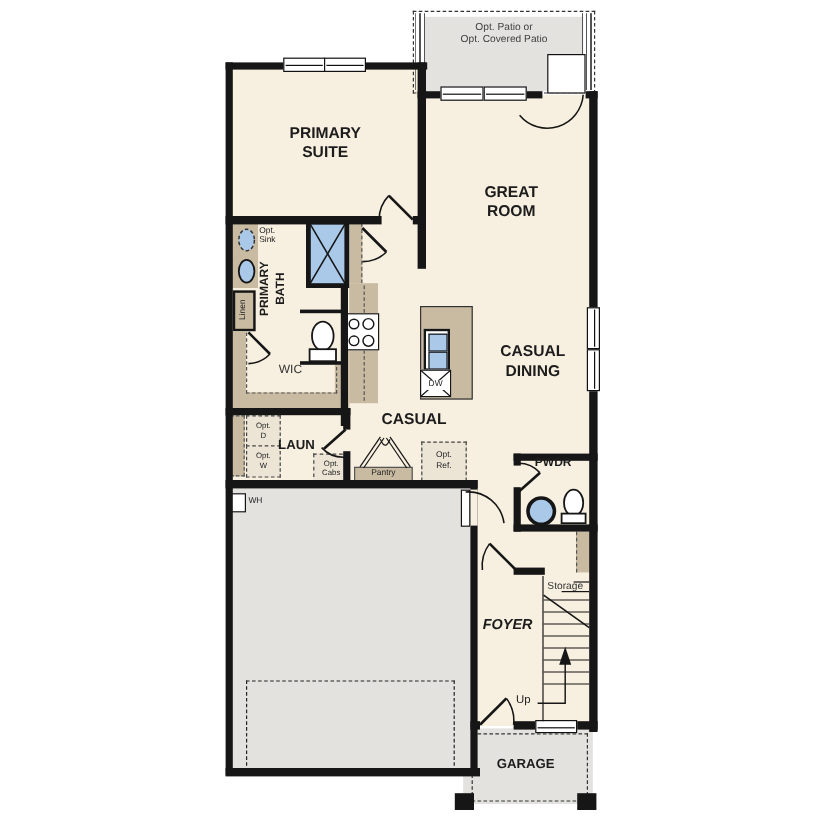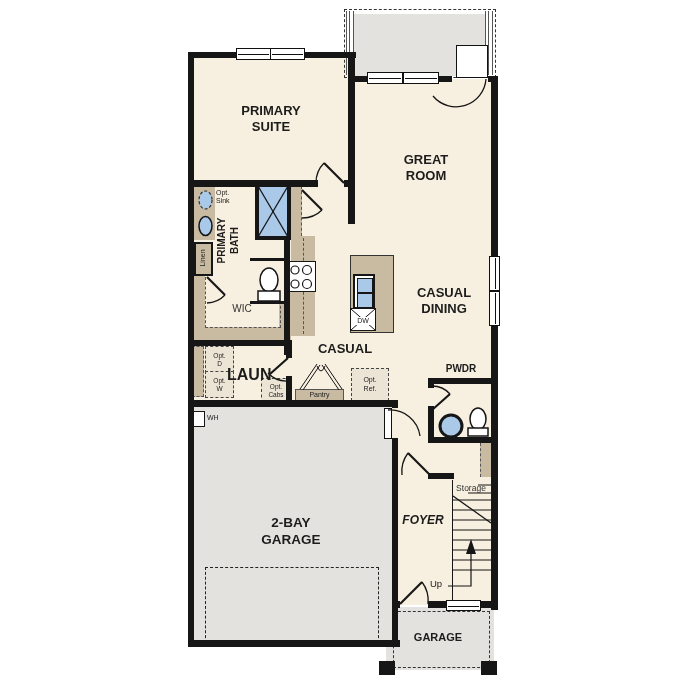--- a/index.html
+++ b/index.html
@@ -29,20 +29,23 @@
 
   <div class="floor" style="left:191px;top:55px;width:161px;height:350px;"></div>
   <div class="floor" style="left:351px;top:79px;width:142px;height:526px;"></div>
   <div class="out" style="left:191px;top:405px;width:202px;height:236px;"></div>
   <div class="out" style="left:386px;top:607px;width:108px;height:63px;"></div>
 
   <div class="dash" style="left:344px;top:9px;width:150px;height:67px;"></div>
   <div class="out" style="left:354px;top:14px;width:132px;height:62px;"></div>
   <div class="hatch" style="left:346px;top:11px;width:9px;height:64px;"></div>
   <div class="hatch" style="left:485px;top:11px;width:9px;height:64px;"></div>
+  <div class="sml" style="left:354px;top:18px;width:132px;font-size:8.5px;color:#3f3f3f;">
+    <span>Opt. Patio or</span><br><span>Opt. Covered Patio</span>
+  </div>
 
   <div class="wall" style="left:188px;top:52px;width:168px;height:6px;"></div>
   <div class="wall" style="left:188px;top:52px;width:6px;height:594px;"></div>
   <div class="wall" style="left:348px;top:52px;width:7px;height:172px;"></div>
   <div class="wall" style="left:348px;top:76px;width:104px;height:6px;"></div>
   <div class="wall" style="left:488px;top:76px;width:10px;height:6px;"></div>
   <div class="wall" style="left:491px;top:76px;width:7px;height:534px;"></div>
   <div class="wall" style="left:188px;top:180px;width:130px;height:7px;"></div>
   <div class="wall" style="left:344px;top:180px;width:11px;height:7px;"></div>
   <div class="wall" style="left:284px;top:238px;width:6px;height:117px;"></div>
@@ -216,26 +219,23 @@
     <span>GREAT</span><br><span>ROOM</span>
   </div>
   <div class="lbl" style="left:384px;top:285px;width:120px;font-size:13px;">
     <span>CASUAL</span><br><span>DINING</span>
   </div>
   <div class="lbl" style="left:305px;top:341px;width:80px;font-size:13px;">CASUAL</div>
   <div class="lbl" style="left:193px;top:228px;width:70px;font-size:10px;transform:rotate(-90deg);">
     <span>PRIMARY</span><br><span>BATH</span>
   </div>
   <div class="sml" style="left:222px;top:303px;width:40px;font-size:10px;color:#333;">WIC</div>
-  <div class="lbl" style="left:227px;top:365px;width:40px;font-size:16px;">LAUN</div>
-  <div class="lbl" style="left:231px;top:515px;width:120px;font-size:13.5px;z-index:6;">
-    <span>2-BAY</span><br><span>GARAGE</span>
-  </div>
+  <div class="lbl" style="left:227px;top:365px;width:40px;font-size:11px;">LAUN</div>
   <div class="lbl" style="left:393px;top:513px;width:60px;font-size:12px;font-style:italic;">FOYER</div>
-  <div class="lbl" style="left:441px;top:363px;width:40px;font-size:10px;">PWDR</div>
+  <div class="lbl" style="left:441px;top:380px;width:40px;font-size:10px;">PWDR</div>
   <div class="sml" style="left:451px;top:484px;width:40px;font-size:8.5px;color:#333;">Storage</div>
   <div class="lbl" style="left:408px;top:631px;width:60px;font-size:11px;">GARAGE</div>
 
   <div class="sml" style="left:216px;top:189px;width:30px;font-size:7px;text-align:left;">
     <span>Opt.</span><br><span>Sink</span>
   </div>
   <div class="sml" style="left:188px;top:254px;width:30px;font-size:7px;transform:rotate(-90deg);">Linen</div>
   <div class="sml" style="left:295px;top:391px;width:49px;font-size:7px;">Pantry</div>
   <div class="sml" style="left:353px;top:317px;width:20px;font-size:7px;background:#fff;">DW</div>
   <div class="sml" style="left:207px;top:414px;width:16px;font-size:7px;text-align:left;">WH</div>

